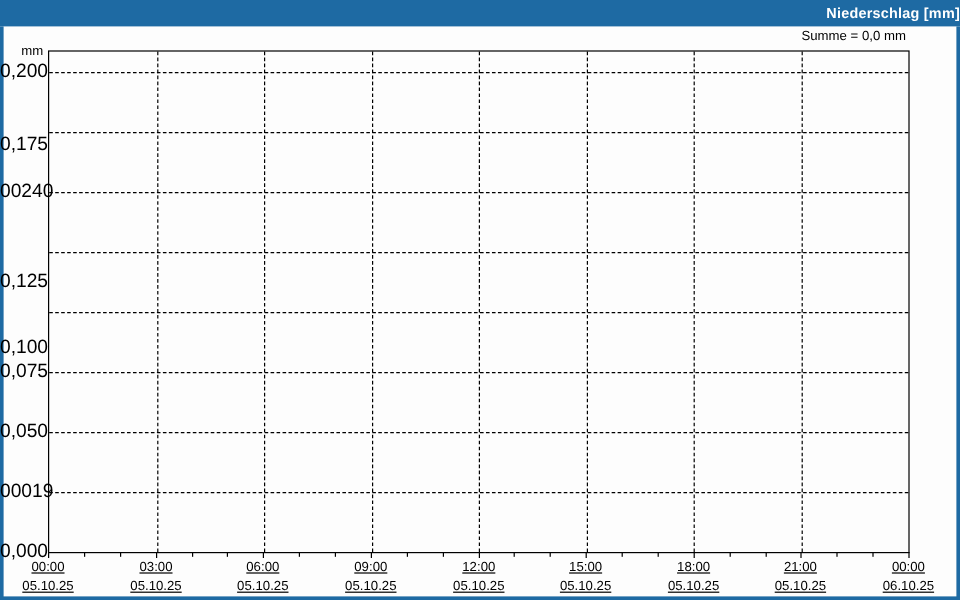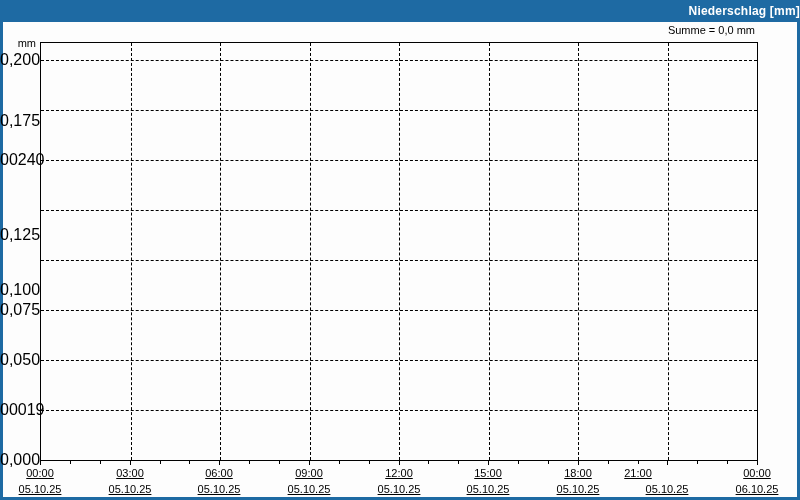--- a/index.html
+++ b/index.html
@@ -189,21 +189,21 @@
     </div>
 
   <div class="x-time-labels">
       <div class="xlab" style="left: 0px;">00:00</div>
       <div class="xlab" style="left: 90px;">03:00</div>
       <div class="xlab" style="left: 179px;">06:00</div>
       <div class="xlab" style="left: 269px;">09:00</div>
       <div class="xlab" style="left: 359px;">12:00</div>
       <div class="xlab" style="left: 448px;">15:00</div>
       <div class="xlab" style="left: 538px;">18:00</div>
-      <div class="xlab" style="left: 598px; text-align: right;">21:00</div>
+      <div class="xlab" style="left: 627px; text-align: right;">21:00</div>
       <div class="xlab" style="left: 717px;">00:00</div>
     </div>
   <div class="x-date-labels">
       <div class="xlab" style="left: 0px;">05.10.25</div>
       <div class="xlab" style="left: 90px;">05.10.25</div>
       <div class="xlab" style="left: 179px;">05.10.25</div>
       <div class="xlab" style="left: 269px;">05.10.25</div>
       <div class="xlab" style="left: 359px;">05.10.25</div>
       <div class="xlab" style="left: 448px;">05.10.25</div>
       <div class="xlab" style="left: 538px;">05.10.25</div>

